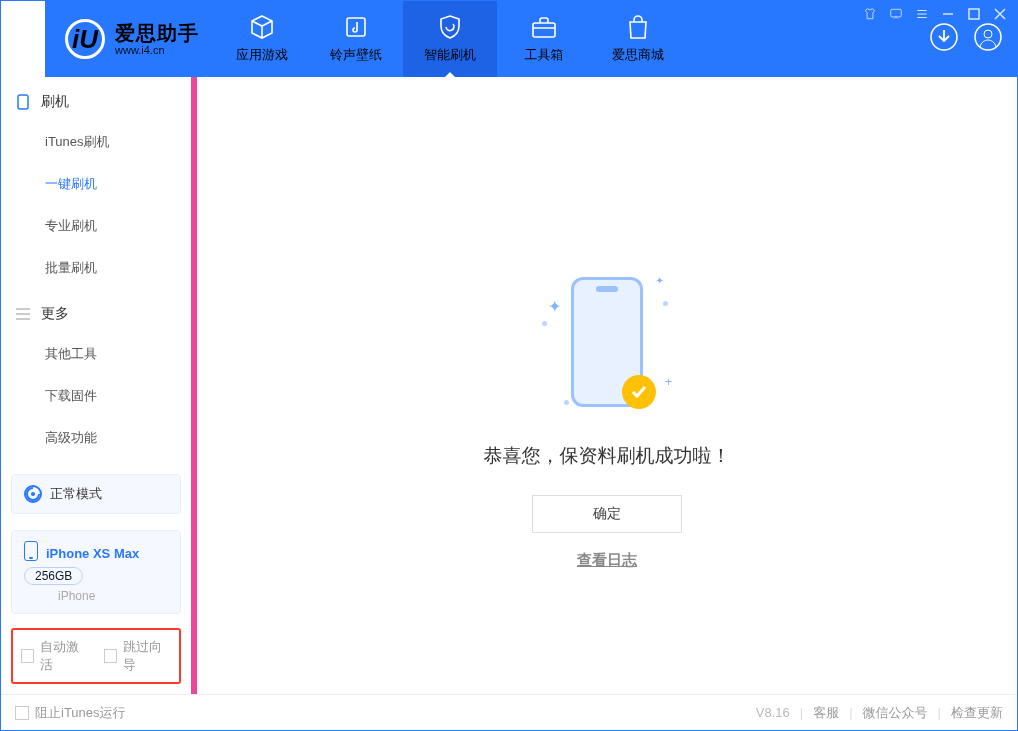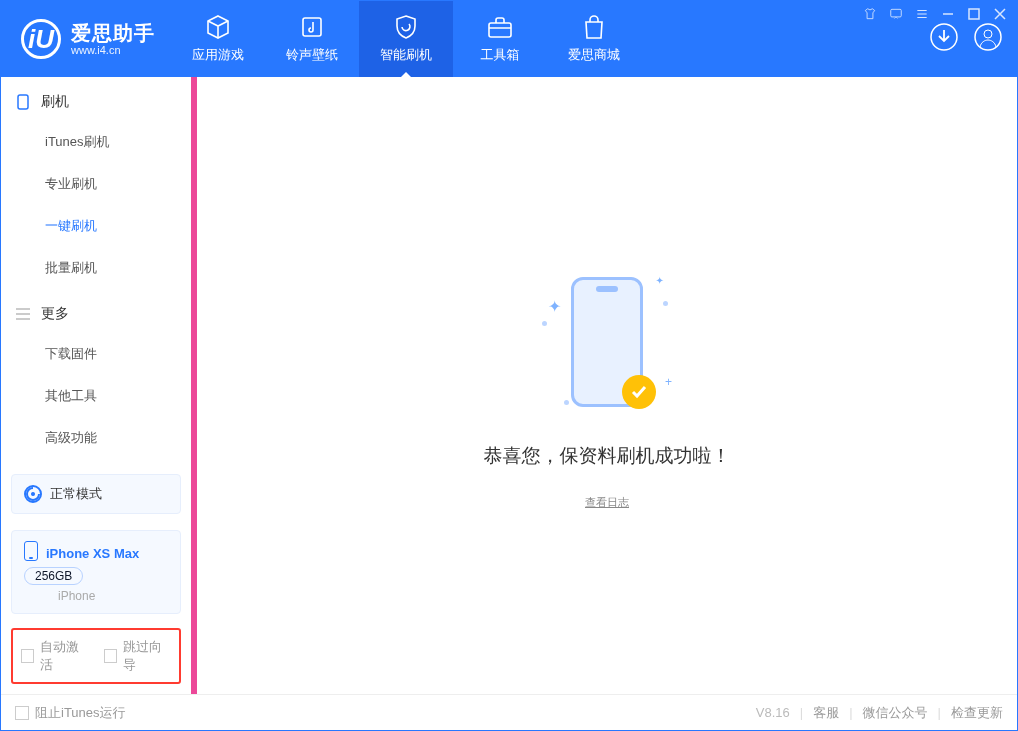--- a/index.html
+++ b/index.html
@@ -1,19 +1,19 @@
 <!DOCTYPE html>
 <html><head>
   <meta charset="utf-8">
   <style>
     * { margin: 0; padding: 0; box-sizing: border-box; font-family: "Microsoft YaHei", Arial, sans-serif; }
     body { width: 1018px; height: 731px; border: 1px solid #2878ff; background: #fff; overflow: hidden; }
 
     
-    .header { height: 76px; background: #2878ff; display: flex; align-items: stretch; color: #ffffff; position: relative; }
+    .header { height: 76px; background: #2878ff; display: flex; align-items: stretch; color: #000000; position: relative; margin-left: 44px; }
     .logo-block { display: flex; align-items: center; padding: 0 16px 0 20px; }
     .logo-circle { width: 40px; height: 40px; border: 3px solid #fff; border-radius: 50%; display: flex; align-items: center; justify-content: center; font-size: 26px; font-style: italic; font-weight: bold; margin-right: 10px; }
     .logo-text { display: flex; flex-direction: column; line-height: 1.1; }
     .logo-cn { font-size: 20px; font-weight: bold; letter-spacing: 1px; }
     .logo-url { font-size: 11px; opacity: .9; }
 
     .nav { display: flex; }
     .nav-item { width: 94px; display: flex; flex-direction: column; align-items: center; justify-content: center; cursor: pointer; font-size: 13px; position: relative; }
     .nav-item.active { background: #1e62e6; }
     .nav-item.active::after { content: ""; position: absolute; bottom: -1px; left: 50%; transform: translateX(-50%); border: 6px solid transparent; border-bottom-color: #fff; }
@@ -61,21 +61,21 @@
     .phone-body::before{content:"";position:absolute;top:6px;left:50%;transform:translateX(-50%);width:22px;height:6px;background:#9cc1ff;border-radius:3px;}
     .badge-check { position:absolute; bottom:8px; right:16px; width:34px; height:34px; background:#ffc107; border-radius:50%; display:flex; align-items:center; justify-content:center;}
     .badge-check svg{stroke:#fff; stroke-width:3; fill:none;}
     .sparkle { position:absolute; color:#7fb3ff; font-size:16px;}
     .sp1{top:30px;left:6px;} .sp2{top:8px;right:8px;font-size:10px;} .sp3{bottom:28px;right:0;font-size:12px;}
     .dot{position:absolute;width:5px;height:5px;border-radius:50%;background:#bcd5ff;}
     .d1{top:54px;left:0;} .d2{bottom:12px;left:22px;} .d3{top:34px;right:4px;}
 
     .success-msg { font-size: 19px; color: #333; margin-bottom: 26px; }
     .ok-btn { width: 150px; height: 38px; border:1px solid #ddd; background:#fff; font-size:14px; color:#444; cursor:pointer; margin-bottom:18px;}
-    .view-log { font-size: 11px; color:#888; text-decoration: underline; cursor:pointer; }
+    .view-log { font-size: 15px; color:#888; text-decoration: underline; cursor:pointer;font-weight:bold; }
 
     
     .footer { height: 36px; border-top: 1px solid #eee; display:flex; align-items:center; padding:0 14px; font-size:13px; color:#999;}
     .footer .cb-box{border-color:#ccc;}
     .footer-right { margin-left:auto; display:flex; align-items:center; gap:10px;}
     .footer-right .sep{color:#ddd;}
     .footer-right span{cursor:pointer;}
     .ver{color:#bbb;}
   </style>
 </head>
@@ -189,34 +189,34 @@
   <div class="sidebar">
     <div class="section-header">
       <span class="sh-icon">
           <svg width="12" height="16" viewBox="0 0 12 16">
             <rect x="1" y="1" width="10" height="14" rx="2" stroke="#2878ff" fill="none" stroke-width="1.5"></rect>
           </svg>
         </span>
       <span>刷机</span>
     </div>
     <div class="sub-item">iTunes刷机</div>
+    <div class="sub-item active">一键刷机</div>
     <div class="sub-item">专业刷机</div>
-    <div class="sub-item active">一键刷机</div>
     <div class="sub-item">批量刷机</div>
 
     <div class="section-header">
       <span class="sh-icon">
           <svg width="14" height="12" viewBox="0 0 14 12">
             <path d="M0 1h14M0 6h14M0 11h14" stroke="#bbb" stroke-width="1.5"></path>
           </svg>
         </span>
       <span>更多</span>
     </div>
+    <div class="sub-item">其他工具</div>
     <div class="sub-item">下载固件</div>
-    <div class="sub-item">其他工具</div>
     <div class="sub-item">高级功能</div>
 
     <div class="sidebar-spacer"></div>
 
     <div class="mode-box">
       <span class="mode-icon">
         <svg width="18" height="18" viewBox="0 0 18 18" style="position:absolute;">
             <path d="M9 3a6 6 0 106 6" stroke="#2878ff" fill="none" stroke-width="2"></path>
             <circle cx="9" cy="9" r="1.5" fill="#2878ff"></circle>
           </svg>
@@ -254,20 +254,21 @@
       <span class="dot d2"></span>
       <span class="dot d3"></span>
       <div class="phone-body"></div>
       <div class="badge-check">
         <svg width="18" height="18" viewBox="0 0 18 18">
             <path d="M3 9l4 4 8-9"></path>
           </svg>
       </div>
     </div>
     <div class="success-msg">恭喜您，保资料刷机成功啦！</div>
+    <button class="ok-btn">确定</button>
     <a class="view-log">查看日志</a>
   </div>
 </div>
 
 <div class="footer">
   <label class="cb">
     <span class="cb-box"></span>
     <span>阻止iTunes运行</span>
   </label>
   <div class="footer-right">

